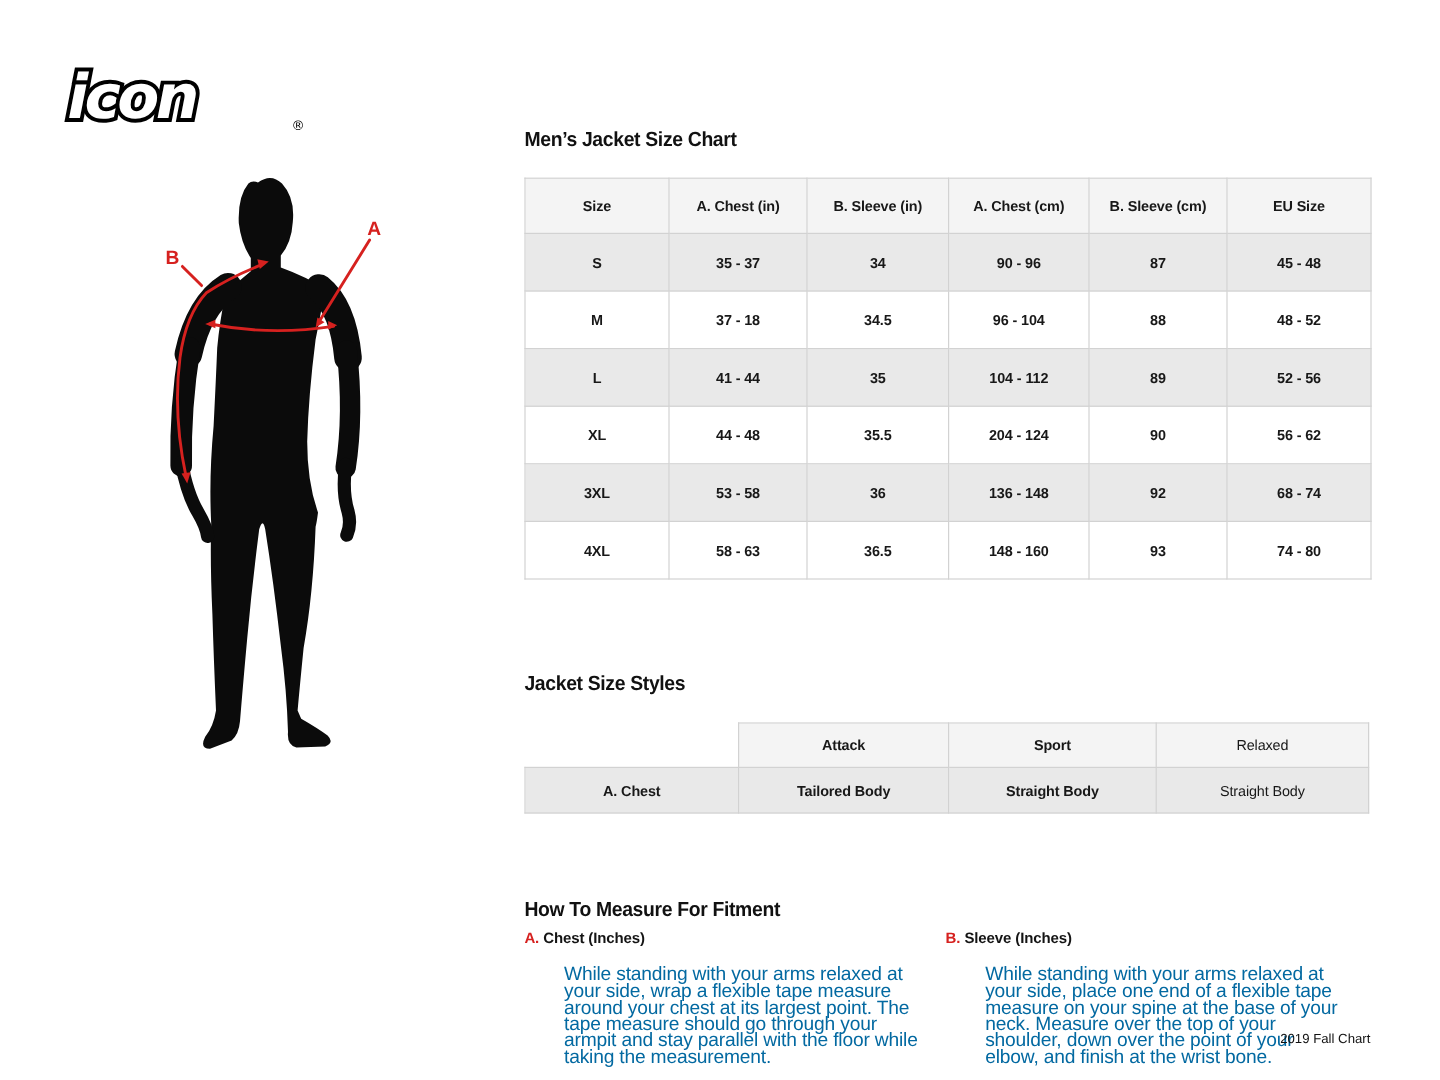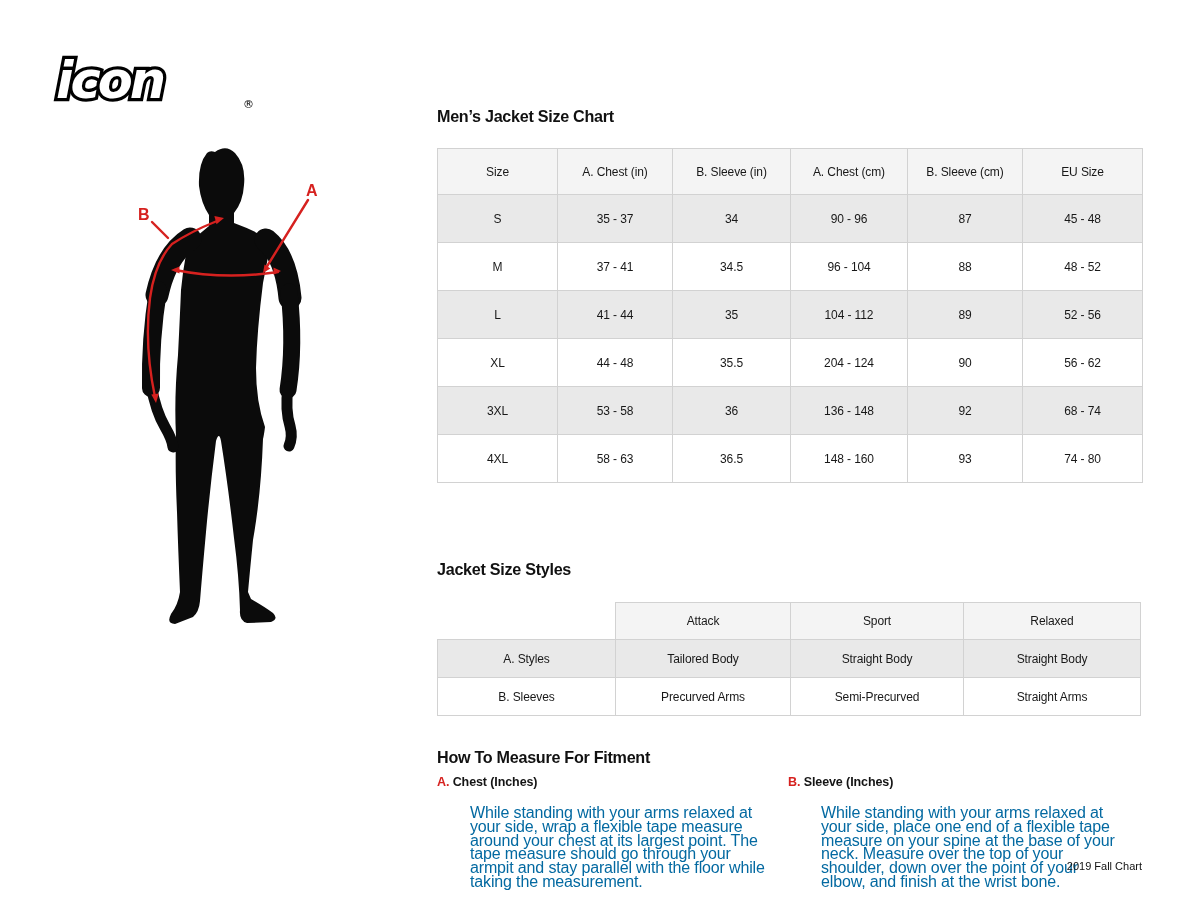--- a/index.html
+++ b/index.html
@@ -29,21 +29,21 @@
   .red-fill{fill:var(--red);}
   .fig-label{font-family:"Liberation Sans",sans-serif;font-weight:bold;font-size:16px;fill:var(--red);}
 
   
   .sec-title{position:absolute;font-size:17px;font-weight:bold;letter-spacing:-0.3px;
     transform:scaleX(0.95);transform-origin:left center;color:#111;}
 
   
   table{border-collapse:collapse;table-layout:fixed;}
   th,td{border:1px solid var(--border);text-align:center;vertical-align:middle;
-    font-size:12px;font-weight:normal;color:#181818;letter-spacing:-0.1px;}
+    font-size:12px;font-weight:bold;color:#181818;letter-spacing:-0.1px;}
   .size-table{position:absolute;left:437px;top:148px;width:705px;}
   .size-table th{height:46px;background:var(--header-bg);}
   .size-table td{height:48px;}
   .size-table tbody tr:nth-child(odd){background:var(--row-alt);}
 
   .styles-table{position:absolute;left:437px;top:602px;width:703px;}
   .styles-table th{height:37px;background:var(--header-bg);}
   .styles-table td{height:38px;}
   .styles-table tbody tr:nth-child(odd){background:var(--row-alt);}
   .styles-table th.blank{background:transparent;border:none;}
@@ -126,21 +126,21 @@
         <tr>
           <td>S</td>
           <td>35 - 37</td>
           <td>34</td>
           <td>90 - 96</td>
           <td>87</td>
           <td>45 - 48</td>
         </tr>
         <tr>
           <td>M</td>
-          <td>37 - 41</td>
+          <td>37 - 18</td>
           <td>34.5</td>
           <td>96 - 104</td>
           <td>88</td>
           <td>48 - 52</td>
         </tr>
         <tr>
           <td>L</td>
           <td>41 - 44</td>
           <td>35</td>
           <td>104 - 112</td>
@@ -185,30 +185,24 @@
   <thead>
         <tr>
           <th class="blank"></th>
           <th>Attack</th>
           <th>Sport</th>
           <th>Relaxed</th>
         </tr>
       </thead>
       <tbody>
         <tr>
-          <td>A. Styles</td>
+          <td>A. Chest</td>
           <td>Tailored Body</td>
           <td>Straight Body</td>
           <td>Straight Body</td>
-        </tr>
-        <tr>
-          <td>B. Sleeves</td>
-          <td>Precurved Arms</td>
-          <td>Semi-Precurved</td>
-          <td>Straight Arms</td>
         </tr>
       </tbody>
     </table>
 
   <h2 class="sec-title" style="left:437px;top:748px;">How To Measure For Fitment</h2>
 
   <div class="measure-item" style="left:437px;top:775px;">
     <h4><span class="letter">A.</span><span> Chest (Inches)</span></h4>
     <p>While standing with your arms relaxed at your side, wrap a flexible tape measure around your chest at its largest point. The tape measure should go through your armpit and stay parallel with the floor while taking the measurement.</p>
   </div>

